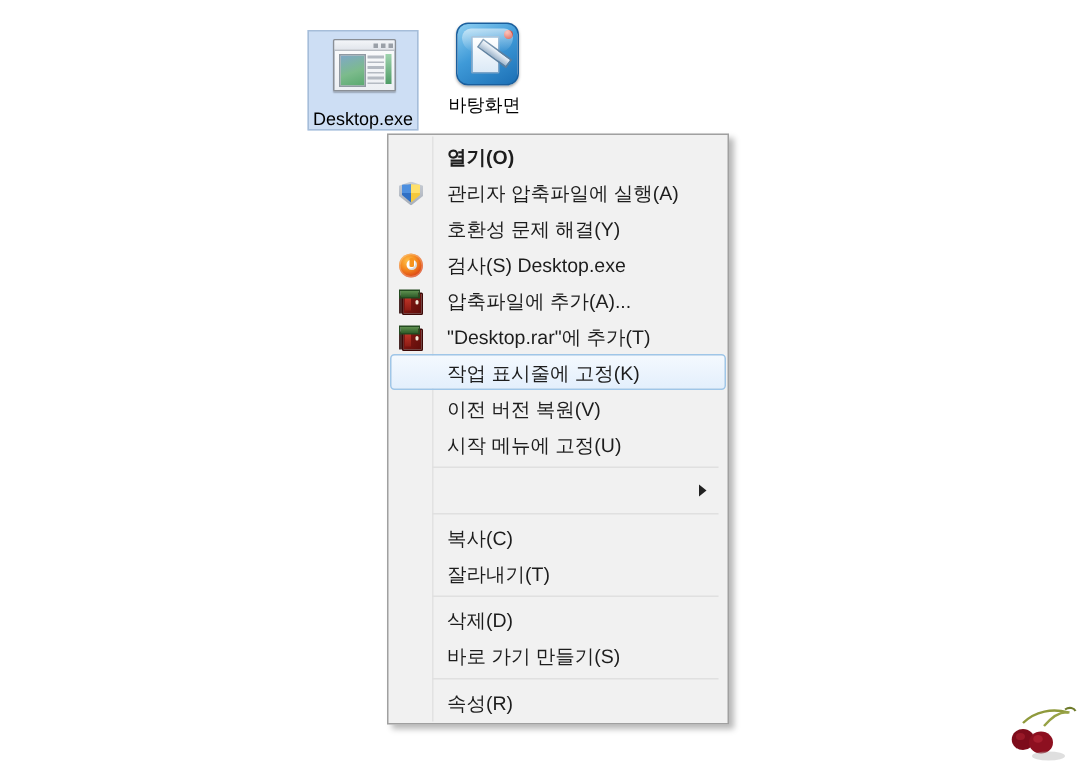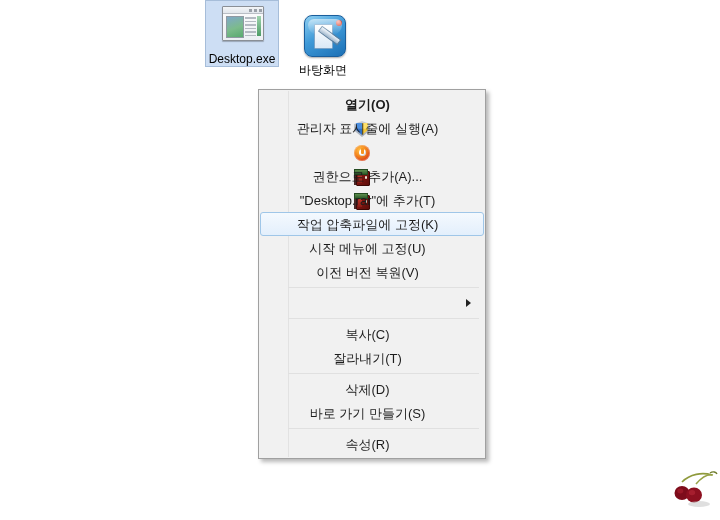--- a/index.html
+++ b/index.html
@@ -93,26 +93,25 @@
     padding:2px 0;
     font-size:13px;color:#1d1d1d;
     box-sizing:border-box;
   }
   .ctxmenu:before{ 
     content:"";position:absolute;left:1px;top:1px;bottom:1px;width:28px;
     background:#f1f1f1;border-right:1px solid #e2e2e2;
   }
   .mi{
     position:relative;height:24px;line-height:24px;
-    display:flex;align-items:center;
+    display:flex;align-items:flex-start;
     padding:0 18px 0 0;margin:0 1px;
     box-sizing:border-box;
     border:1px solid transparent;border-radius:3px;
     white-space:nowrap;
-    flex-direction:column;
   }
   .mi .ic{
     width:28px;min-width:28px;height:24px;position:relative;z-index:2;
   }
   .mi .lb{padding-left:9px;z-index:2;position:relative;}
   .mi.bold .lb{font-weight:bold;}
   .mi.hover{
     background:linear-gradient(#f4f9fe,#e3effc);
     border:1px solid #9fc6e8;
   }
@@ -182,21 +181,21 @@
   }
 
   
   .cherries{position:absolute;width:46px;height:42px;}
 </style>
 </head>
 <body>
 
 <div class="desktop">
 
-  <div class="icon-cell selected" style="left:205px;top:0;">
+  <div class="icon-cell selected" style="left:205px;top:20px;">
     <div class="glyph">
       <div class="winicon">
         <div class="tbar">
             <i></i>
             <i></i>
             <i></i>
           </div>
         <div class="pane"></div>
         <div class="lines">
             <b></b>
@@ -225,58 +224,63 @@
 
   <div class="ctxmenu" id="ctxmenu" style="left:258px;top:89px;width:228px;">
       <div class="mi bold">
         <span class="ic"></span>
         <span class="lb">열기(O)</span>
       </div>
       <div class="mi">
         <span class="ic">
           <span class="shield"></span>
         </span>
-        <span class="lb">관리자 표시줄에 실행(A)</span>
+        <span class="lb">관리자 압축파일에 실행(A)</span>
+      </div>
+      <div class="mi">
+        <span class="ic"></span>
+        <span class="lb">호환성 문제 해결(Y)</span>
       </div>
       <div class="mi">
         <span class="ic">
           <span class="av"></span>
         </span>
+        <span class="lb">검사(S) Desktop.exe</span>
       </div>
       <div class="mi">
         <span class="ic">
           <span class="rar">
             <span class="sh"></span>
             <span class="bk"></span>
             <span class="gt"></span>
           </span>
         </span>
-        <span class="lb">권한으로 추가(A)...</span>
+        <span class="lb">압축파일에 추가(A)...</span>
       </div>
       <div class="mi">
         <span class="ic">
           <span class="rar">
             <span class="sh"></span>
             <span class="bk"></span>
             <span class="gt"></span>
           </span>
         </span>
         <span class="lb">"Desktop.rar"에 추가(T)</span>
       </div>
       <div class="mi hover">
         <span class="ic"></span>
-        <span class="lb">작업 압축파일에 고정(K)</span>
+        <span class="lb">작업 표시줄에 고정(K)</span>
+      </div>
+      <div class="mi">
+        <span class="ic"></span>
+        <span class="lb">이전 버전 복원(V)</span>
       </div>
       <div class="mi">
         <span class="ic"></span>
         <span class="lb">시작 메뉴에 고정(U)</span>
-      </div>
-      <div class="mi">
-        <span class="ic"></span>
-        <span class="lb">이전 버전 복원(V)</span>
       </div>
       <div class="sep"></div>
       <div class="mi">
         <span class="ic"></span>
         <span class="arrow"></span>
       </div>
       <div class="sep"></div>
       <div class="mi">
         <span class="ic"></span>
         <span class="lb">복사(C)</span>

